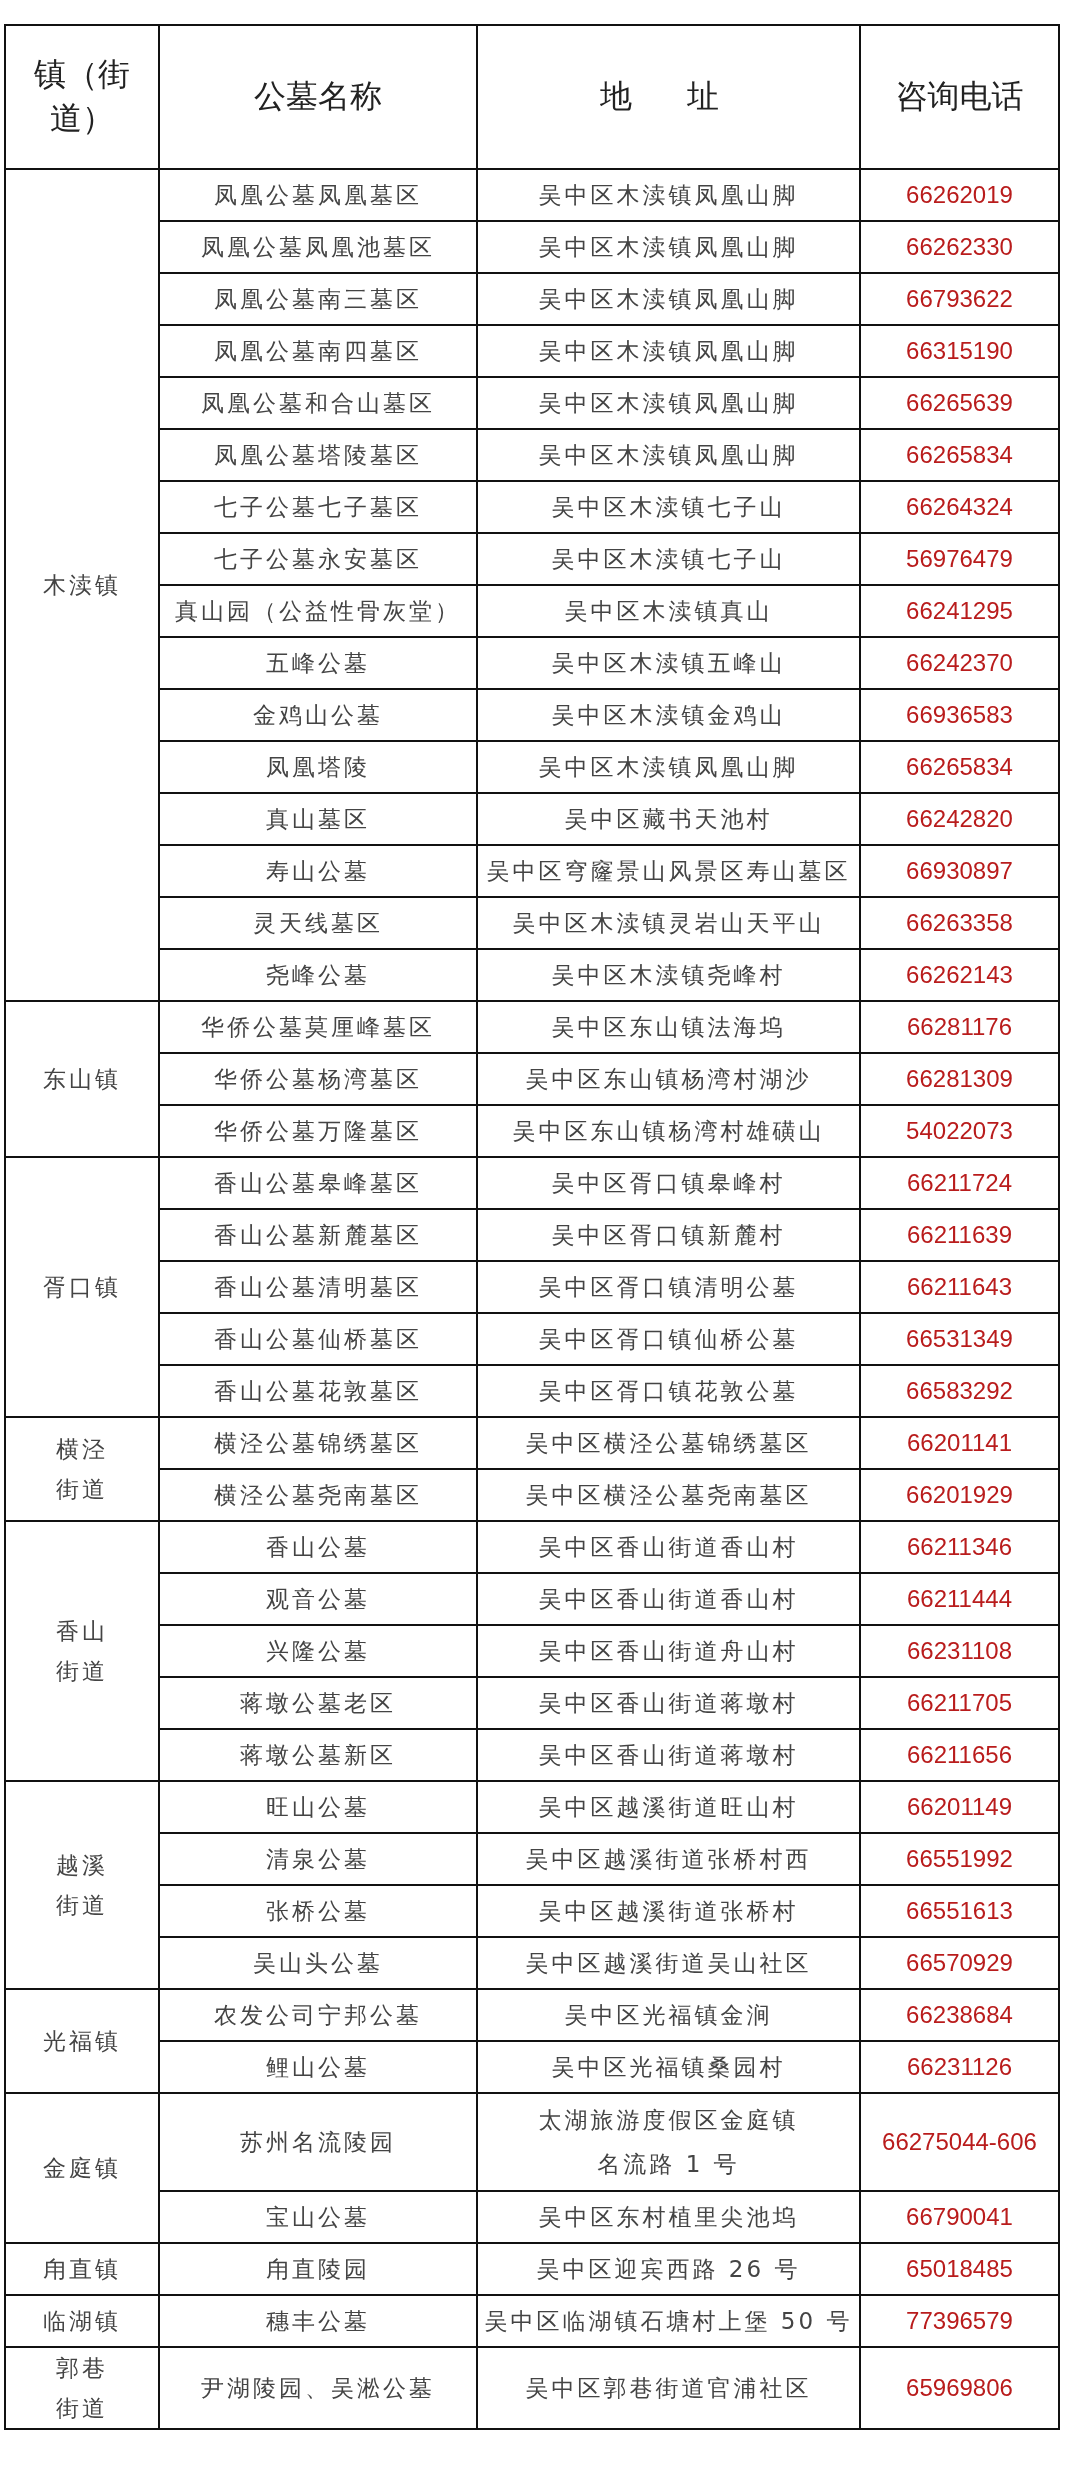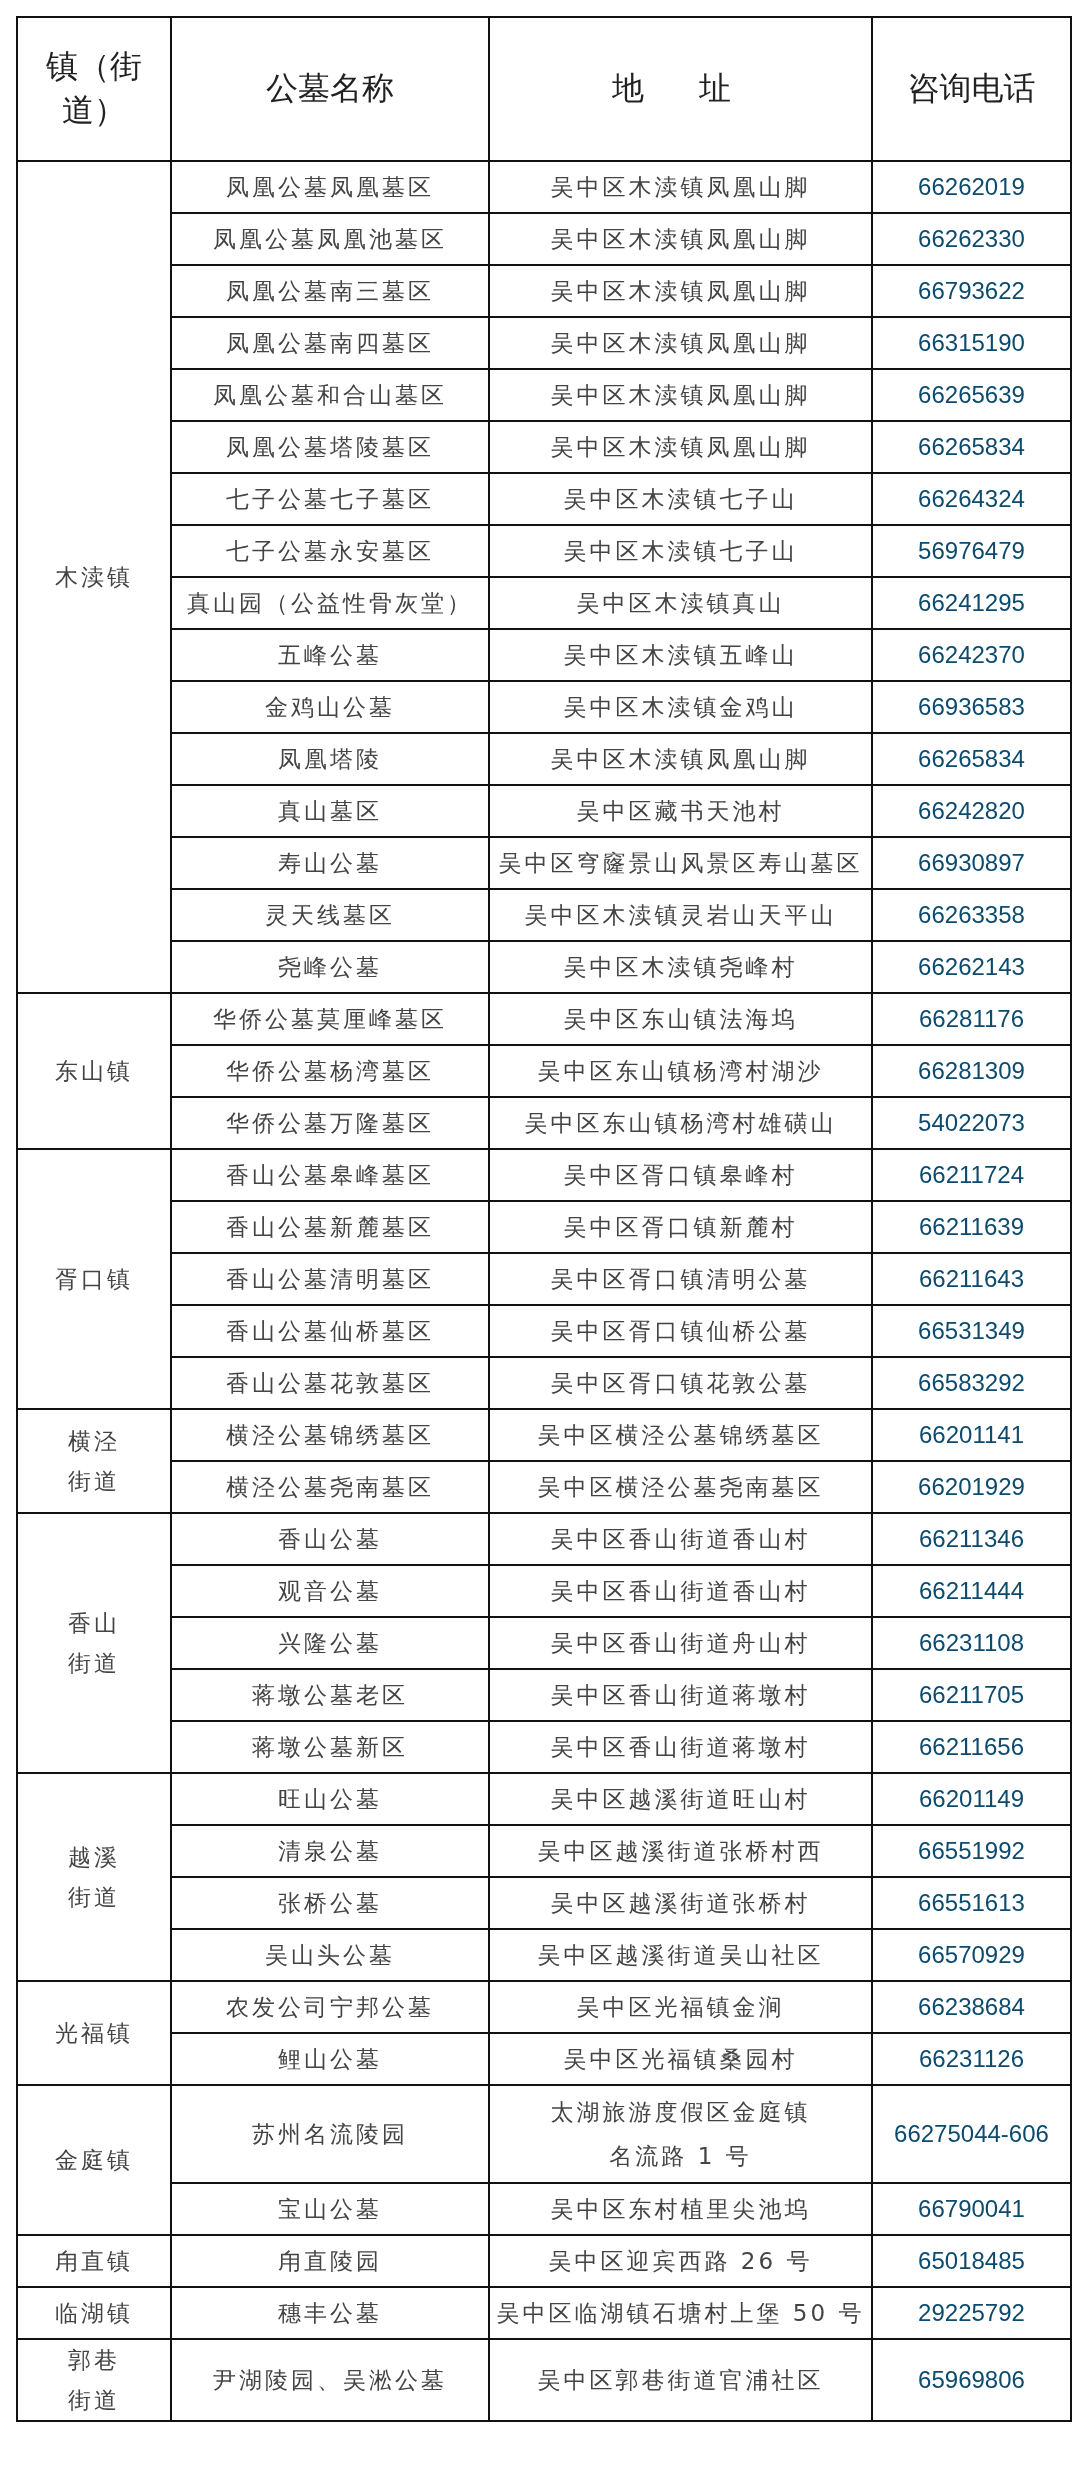--- a/index.html
+++ b/index.html
@@ -1,21 +1,21 @@
 <!DOCTYPE html>
 <html><head>
 <meta charset="utf-8">
 <style>
   html,body{margin:0;padding:0;background:#ffffff;}
   body{width:1080px;height:2488px;overflow:hidden;font-family:"DejaVu Sans","Liberation Sans",sans-serif;color:#444;}
-  #tbl{position:absolute;left:4px;top:16px;width:1054px;border-collapse:collapse;table-layout:fixed;margin-left:12px;}
+  #tbl{position:absolute;left:4px;top:24px;width:1054px;border-collapse:collapse;table-layout:fixed;}
   #tbl td,#tbl th{border:2.5px solid #111;text-align:center;vertical-align:middle;padding:0;}
   #tbl th{height:142px;font-weight:normal;font-size:32px;color:#222;}
   #tbl td{height:50px;font-size:23px;letter-spacing:3px;}
-  #tbl td.phone{font-family:"Liberation Sans",sans-serif;font-size:24px;letter-spacing:0;color:#0c4a6e;}
+  #tbl td.phone{font-family:"Liberation Sans",sans-serif;font-size:24px;letter-spacing:0;color:#b91c1c;}
   #tbl td.town{font-size:23px;line-height:40px;}
   #tbl tr.double td{height:96px;line-height:44px;}
   #tbl tr.tall td{height:78px;}
   col.c1{width:154px;} col.c2{width:318px;} col.c3{width:383px;} col.c4{width:199px;}
   .hdr-addr{letter-spacing:18px;font-family:Liberation Mono, monospace;}
 </style>
 </head>
 <body>
 
 <table id="tbl">
@@ -252,21 +252,21 @@
       <tr>
         <td class="town" rowspan="1">甪直镇</td>
         <td>甪直陵园</td>
         <td>吴中区迎宾西路 26 号</td>
         <td class="phone">65018485</td>
       </tr>
       <tr>
         <td class="town" rowspan="1">临湖镇</td>
         <td>穗丰公墓</td>
         <td>吴中区临湖镇石塘村上堡 50 号</td>
-        <td class="phone">29225792</td>
+        <td class="phone">77396579</td>
       </tr>
       <tr class="tall">
         <td class="town" rowspan="1">
           <div>郭巷</div>
           <div>街道</div>
         </td>
         <td>尹湖陵园、吴淞公墓</td>
         <td>吴中区郭巷街道官浦社区</td>
         <td class="phone">65969806</td>
       </tr>

